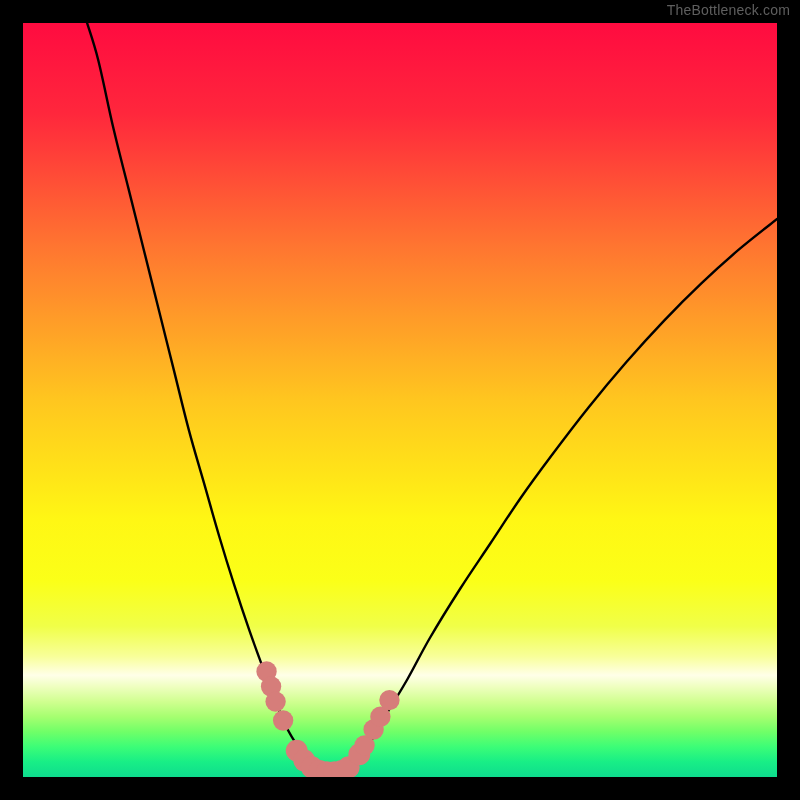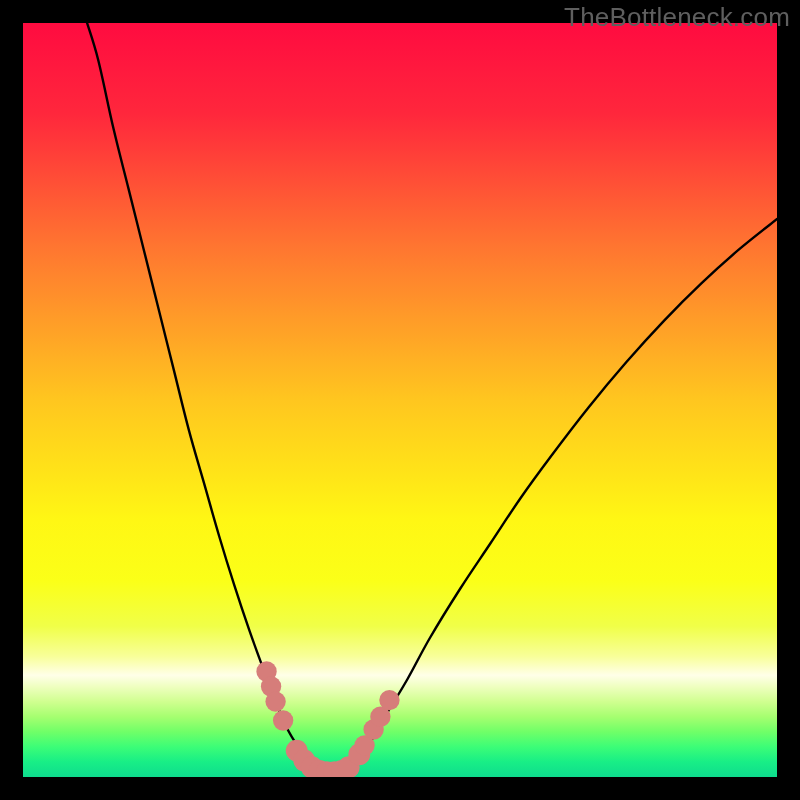--- a/index.html
+++ b/index.html
@@ -32,21 +32,21 @@
     position: absolute;
     inset: 0;
     width: 754px;
     height: 754px;
   }
   .watermark {
     position: absolute;
     top: 2px;
     right: 10px;
     color: #5f5f5f;
-    font-size: 26px;
+    font-size: 14px;
     letter-spacing: 0.2px;
     font-weight: 400;
   }
 </style>
 </head>
 <body>
 
 <div class="frame">
   <div class="plot">
     <svg class="gradient" viewBox="0 0 754 754" preserveAspectRatio="none">

